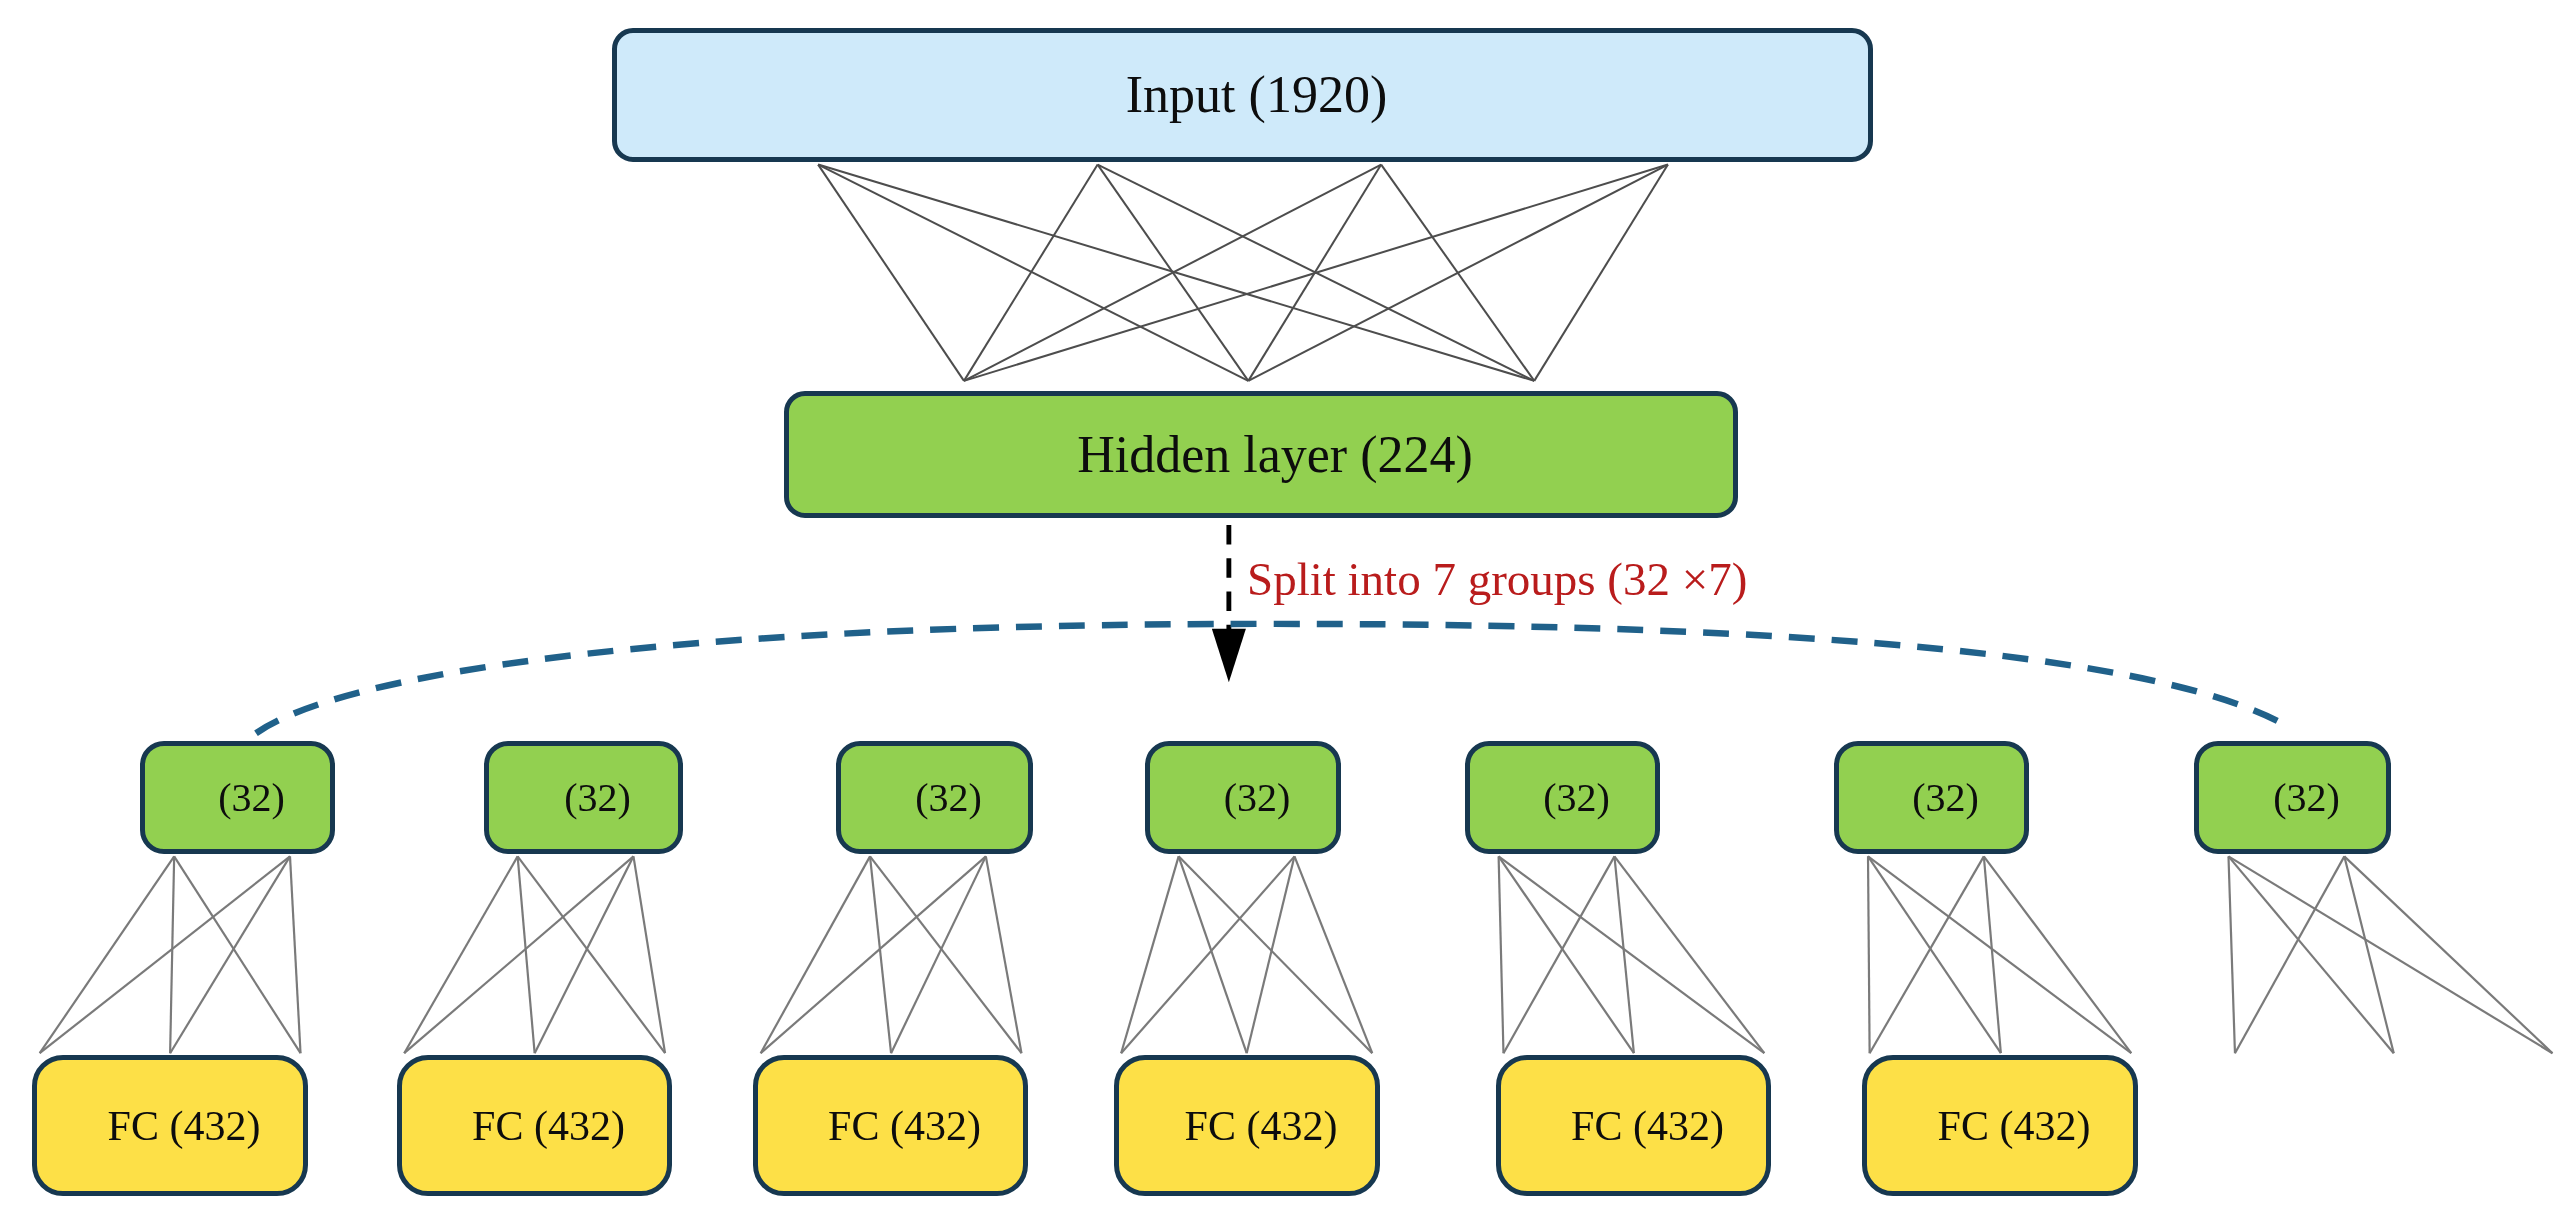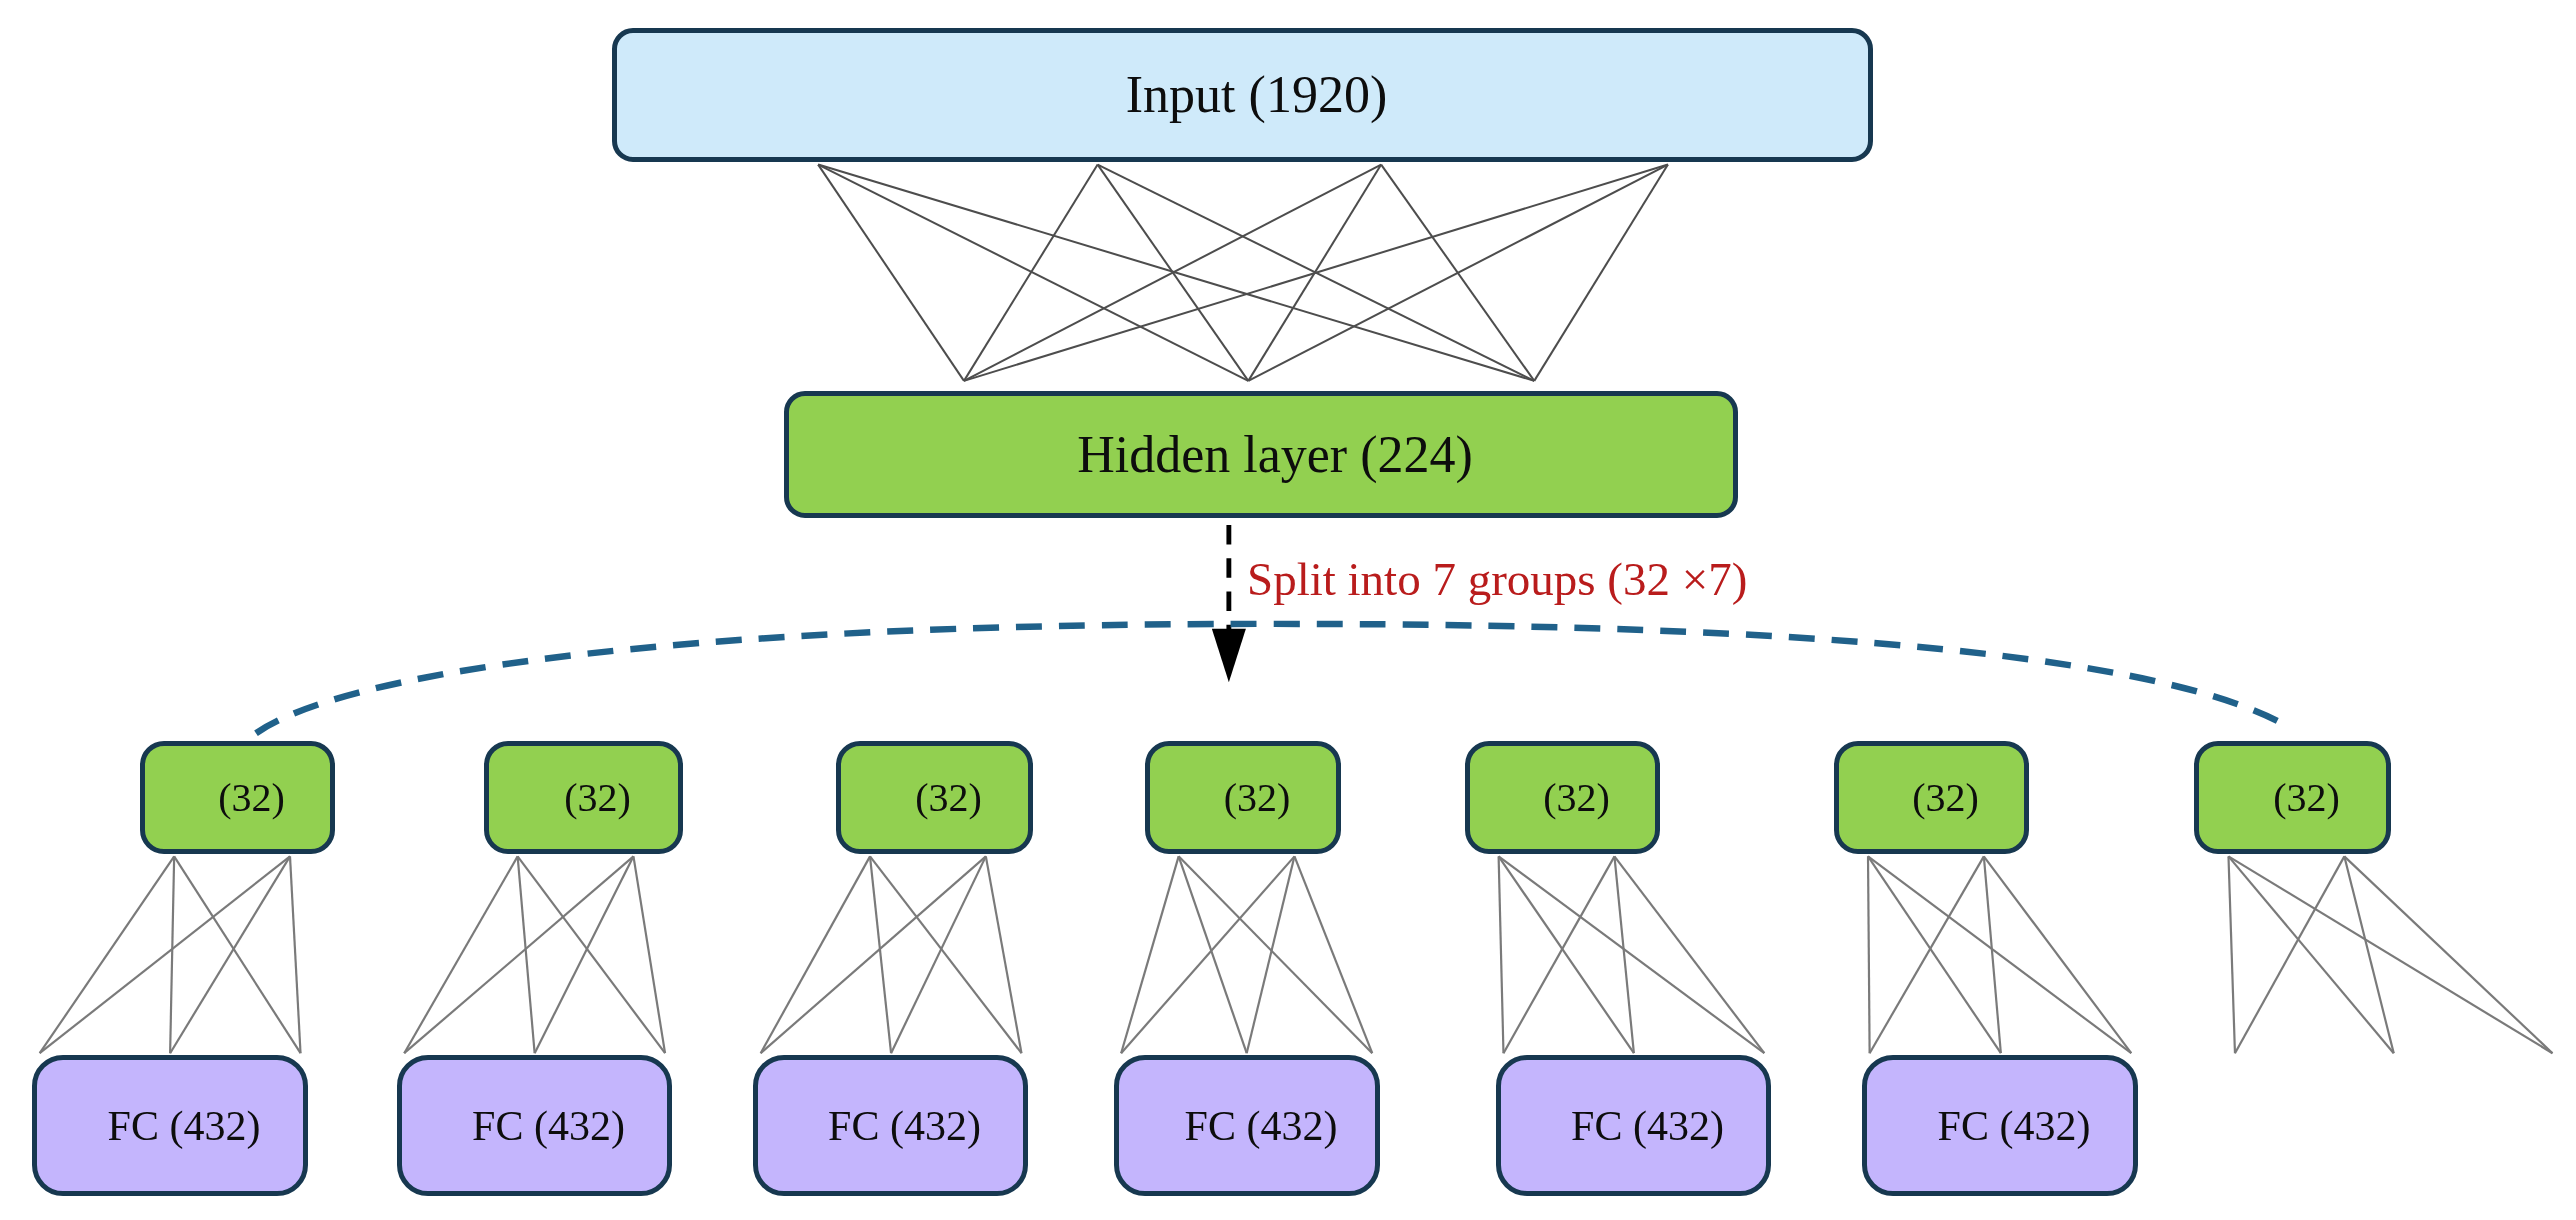--- a/index.html
+++ b/index.html
@@ -18,21 +18,21 @@
     border:5.7px solid #173850;
     color:#0d0d0d;
     text-align:center;
     line-height:1;
     padding-left:28px;
   }
   .box.main{font-size:52px;border-radius:21px;}
   .box.input-fill{background:#cfeafa;}
   .box.green-fill{background:#92d050;}
   .box.g{background:#92d050;font-size:40px;border-radius:24px;}
-  .box.fc{background:#c4b5fd;font-size:42px;border-radius:31px;}
+  .box.fc{background:#fde047;font-size:42px;border-radius:31px;}
   #split-label{
     position:absolute;
     left:1247px;top:552px;
     font-size:47px;color:#b91c1c;
     white-space:nowrap;
   }
 </style>
 </head>
 <body>
 

